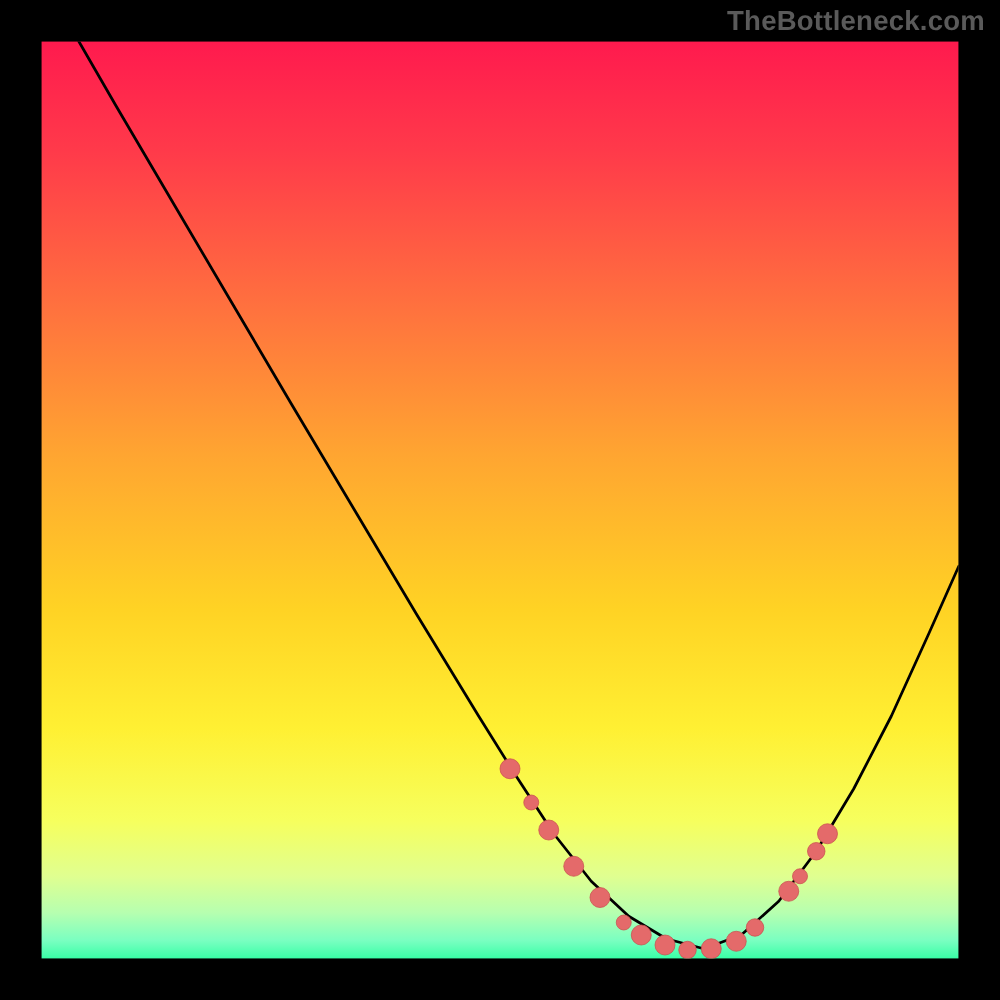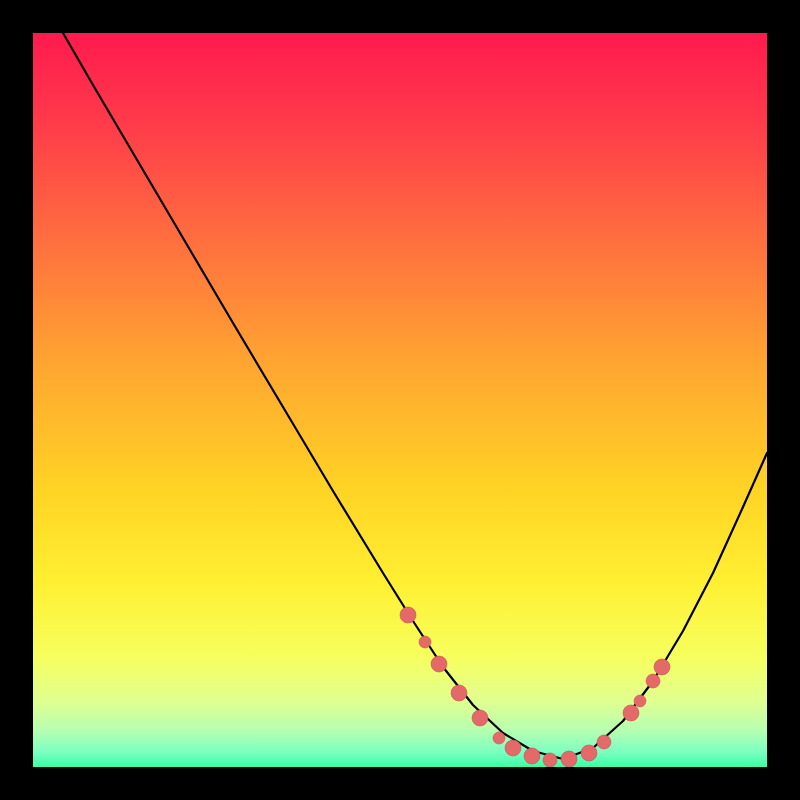--- a/index.html
+++ b/index.html
@@ -23,20 +23,21 @@
   }
   .gradient {
     position: absolute; inset: 0;
   }
   svg.curve { position: absolute; inset: 0; z-index: 3; }
   svg.dots  { position: absolute; inset: 0; z-index: 4; }
 </style>
 </head>
 <body>
 <div class="wrap">
+  <div class="watermark">TheBottleneck.com</div>
   <div class="plot">
     <svg class="gradient" viewBox="0 0 734 734" preserveAspectRatio="none">
       <defs>
         <linearGradient id="bg" x1="0" y1="0" x2="0" y2="1">
           <stop offset="0%" stop-color="#ff1a4e"></stop>
           <stop offset="12%" stop-color="#ff3a4a"></stop>
           <stop offset="28%" stop-color="#ff6e3f"></stop>
           <stop offset="45%" stop-color="#ffa531"></stop>
           <stop offset="62%" stop-color="#ffd324"></stop>
           <stop offset="75%" stop-color="#fff033"></stop>

